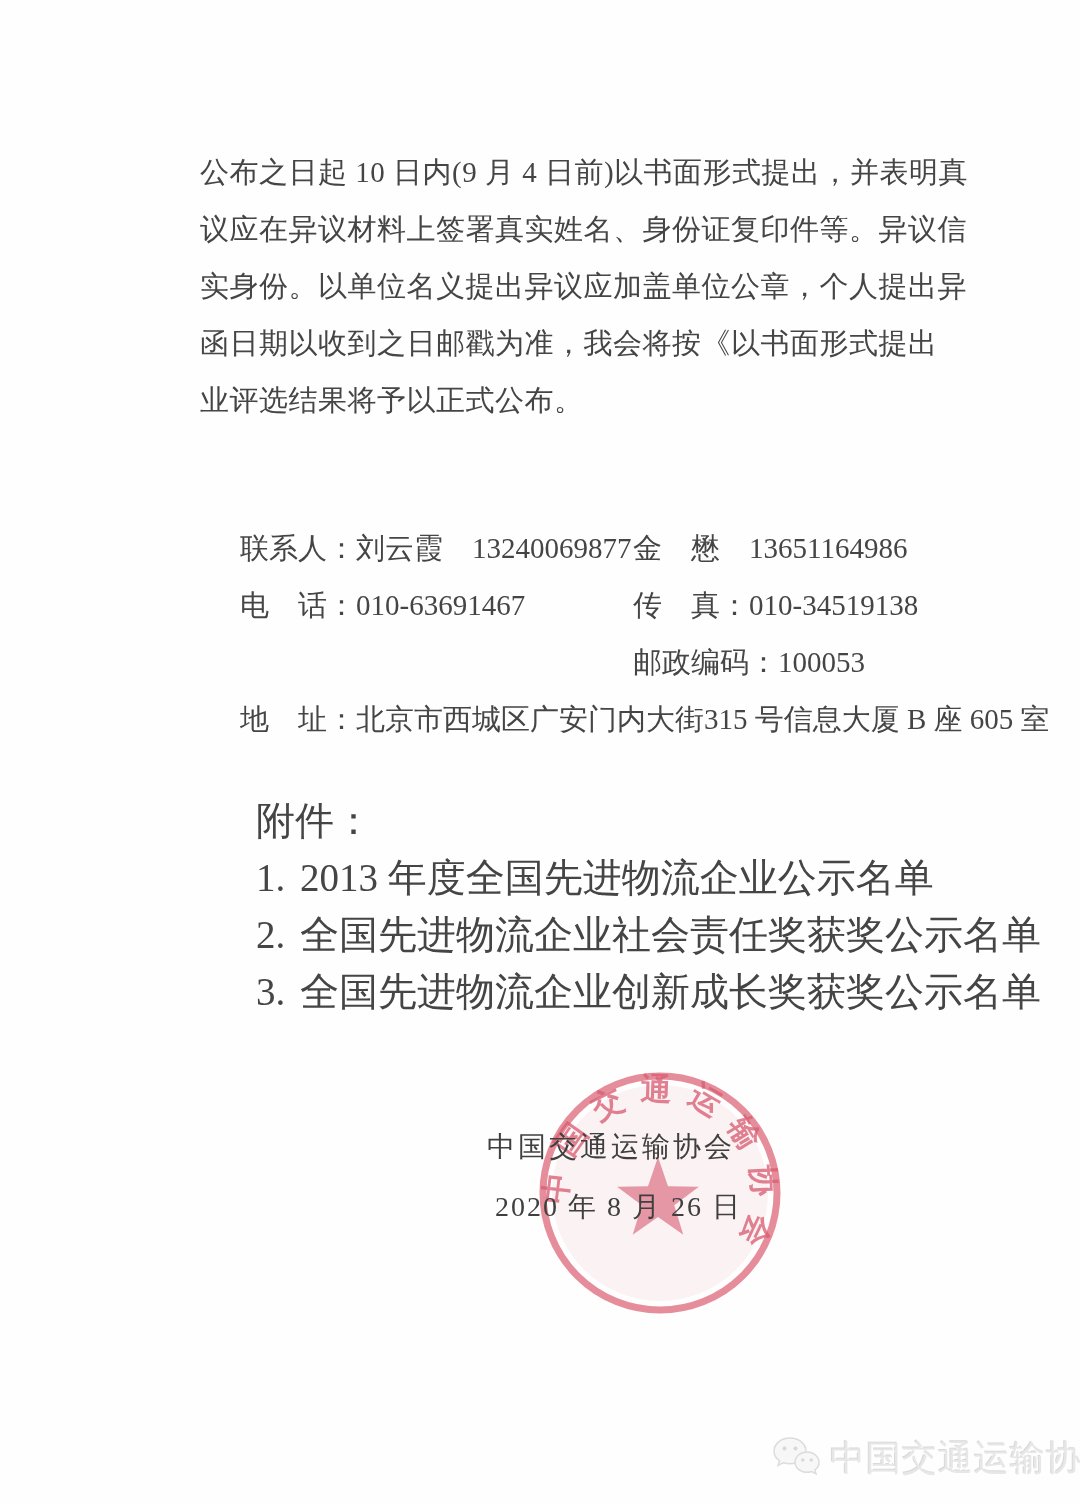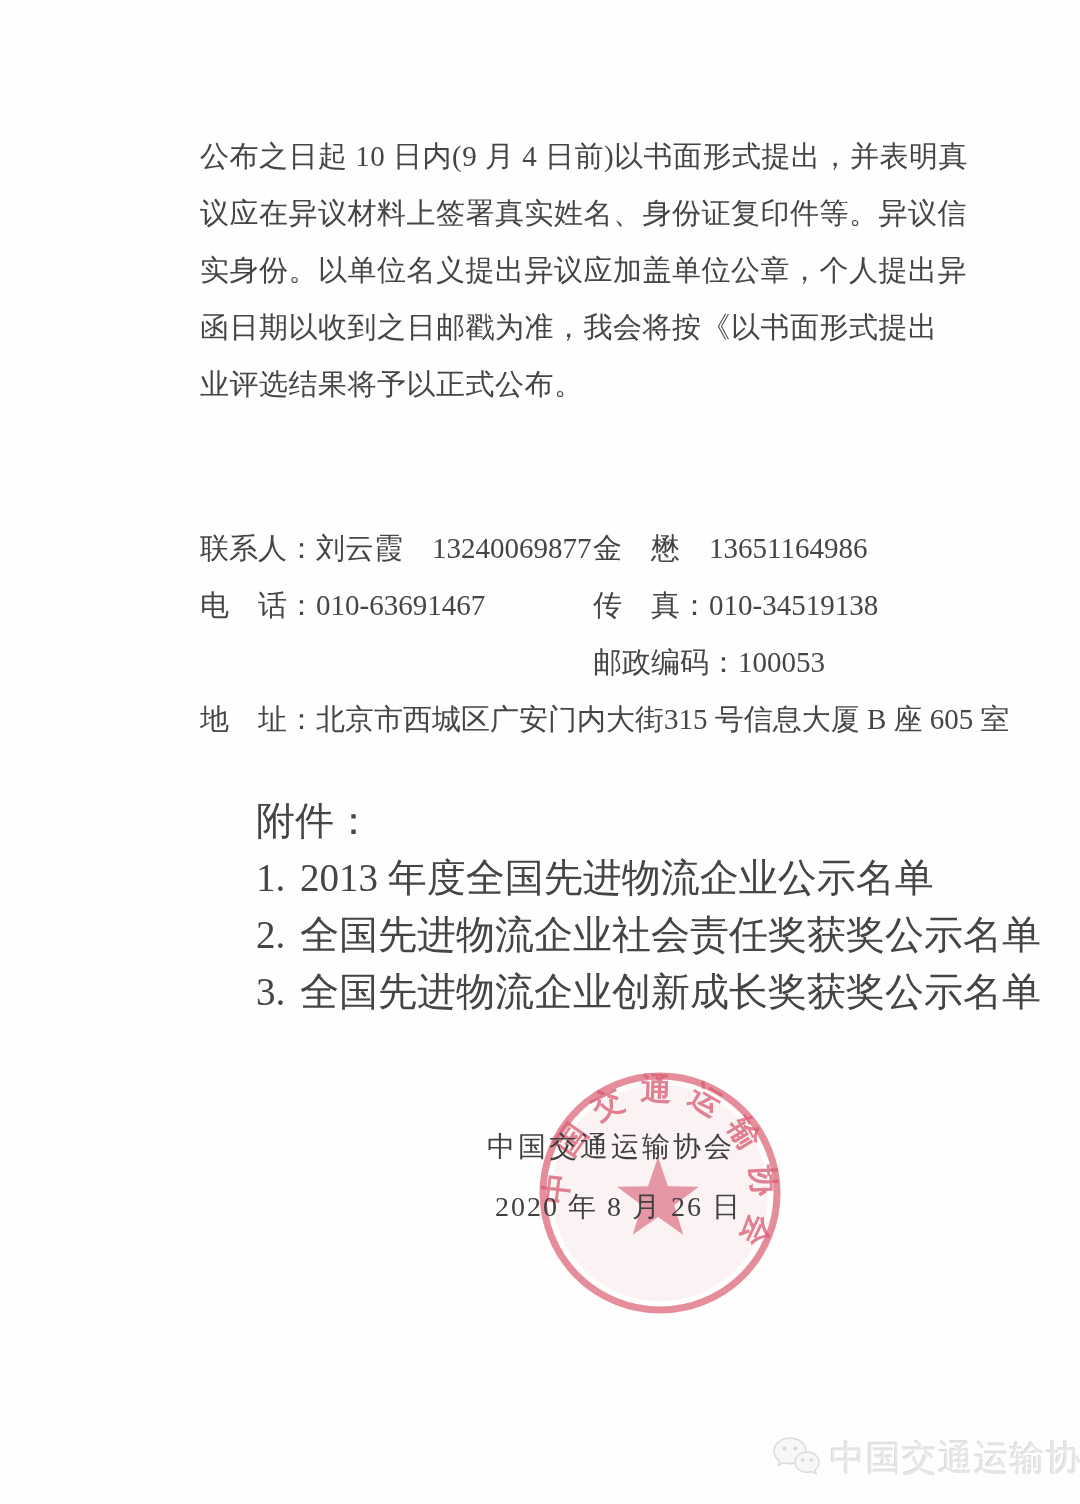--- a/index.html
+++ b/index.html
@@ -10,40 +10,41 @@
     height: 1504px;
     background: #fefefe;
     overflow: hidden;
     font-family: "Liberation Serif", "DejaVu Serif", serif;
     color: #454545;
   }
   
   .body-text {
     position: absolute;
     left: 200px;
-    top: 128px;
+    top: 144px;
     width: 740px;
     font-size: 29px;
     line-height: 57px;
     letter-spacing: 0.5px;
     white-space: nowrap;
   }
   
   .contacts {
     position: absolute;
     left: 200px;
     top: 520px;
     width: 740px;
     font-size: 29px;
   }
   .contact-row {
     position: relative;
     height: 57px;
     line-height: 57px;
     white-space: nowrap;
+    margin-left: 40px;
   }
   .contact-right {
     position: absolute;
     left: 393px;
     top: 0;
   }
   
   .attachments {
     position: absolute;
     left: 256px;

